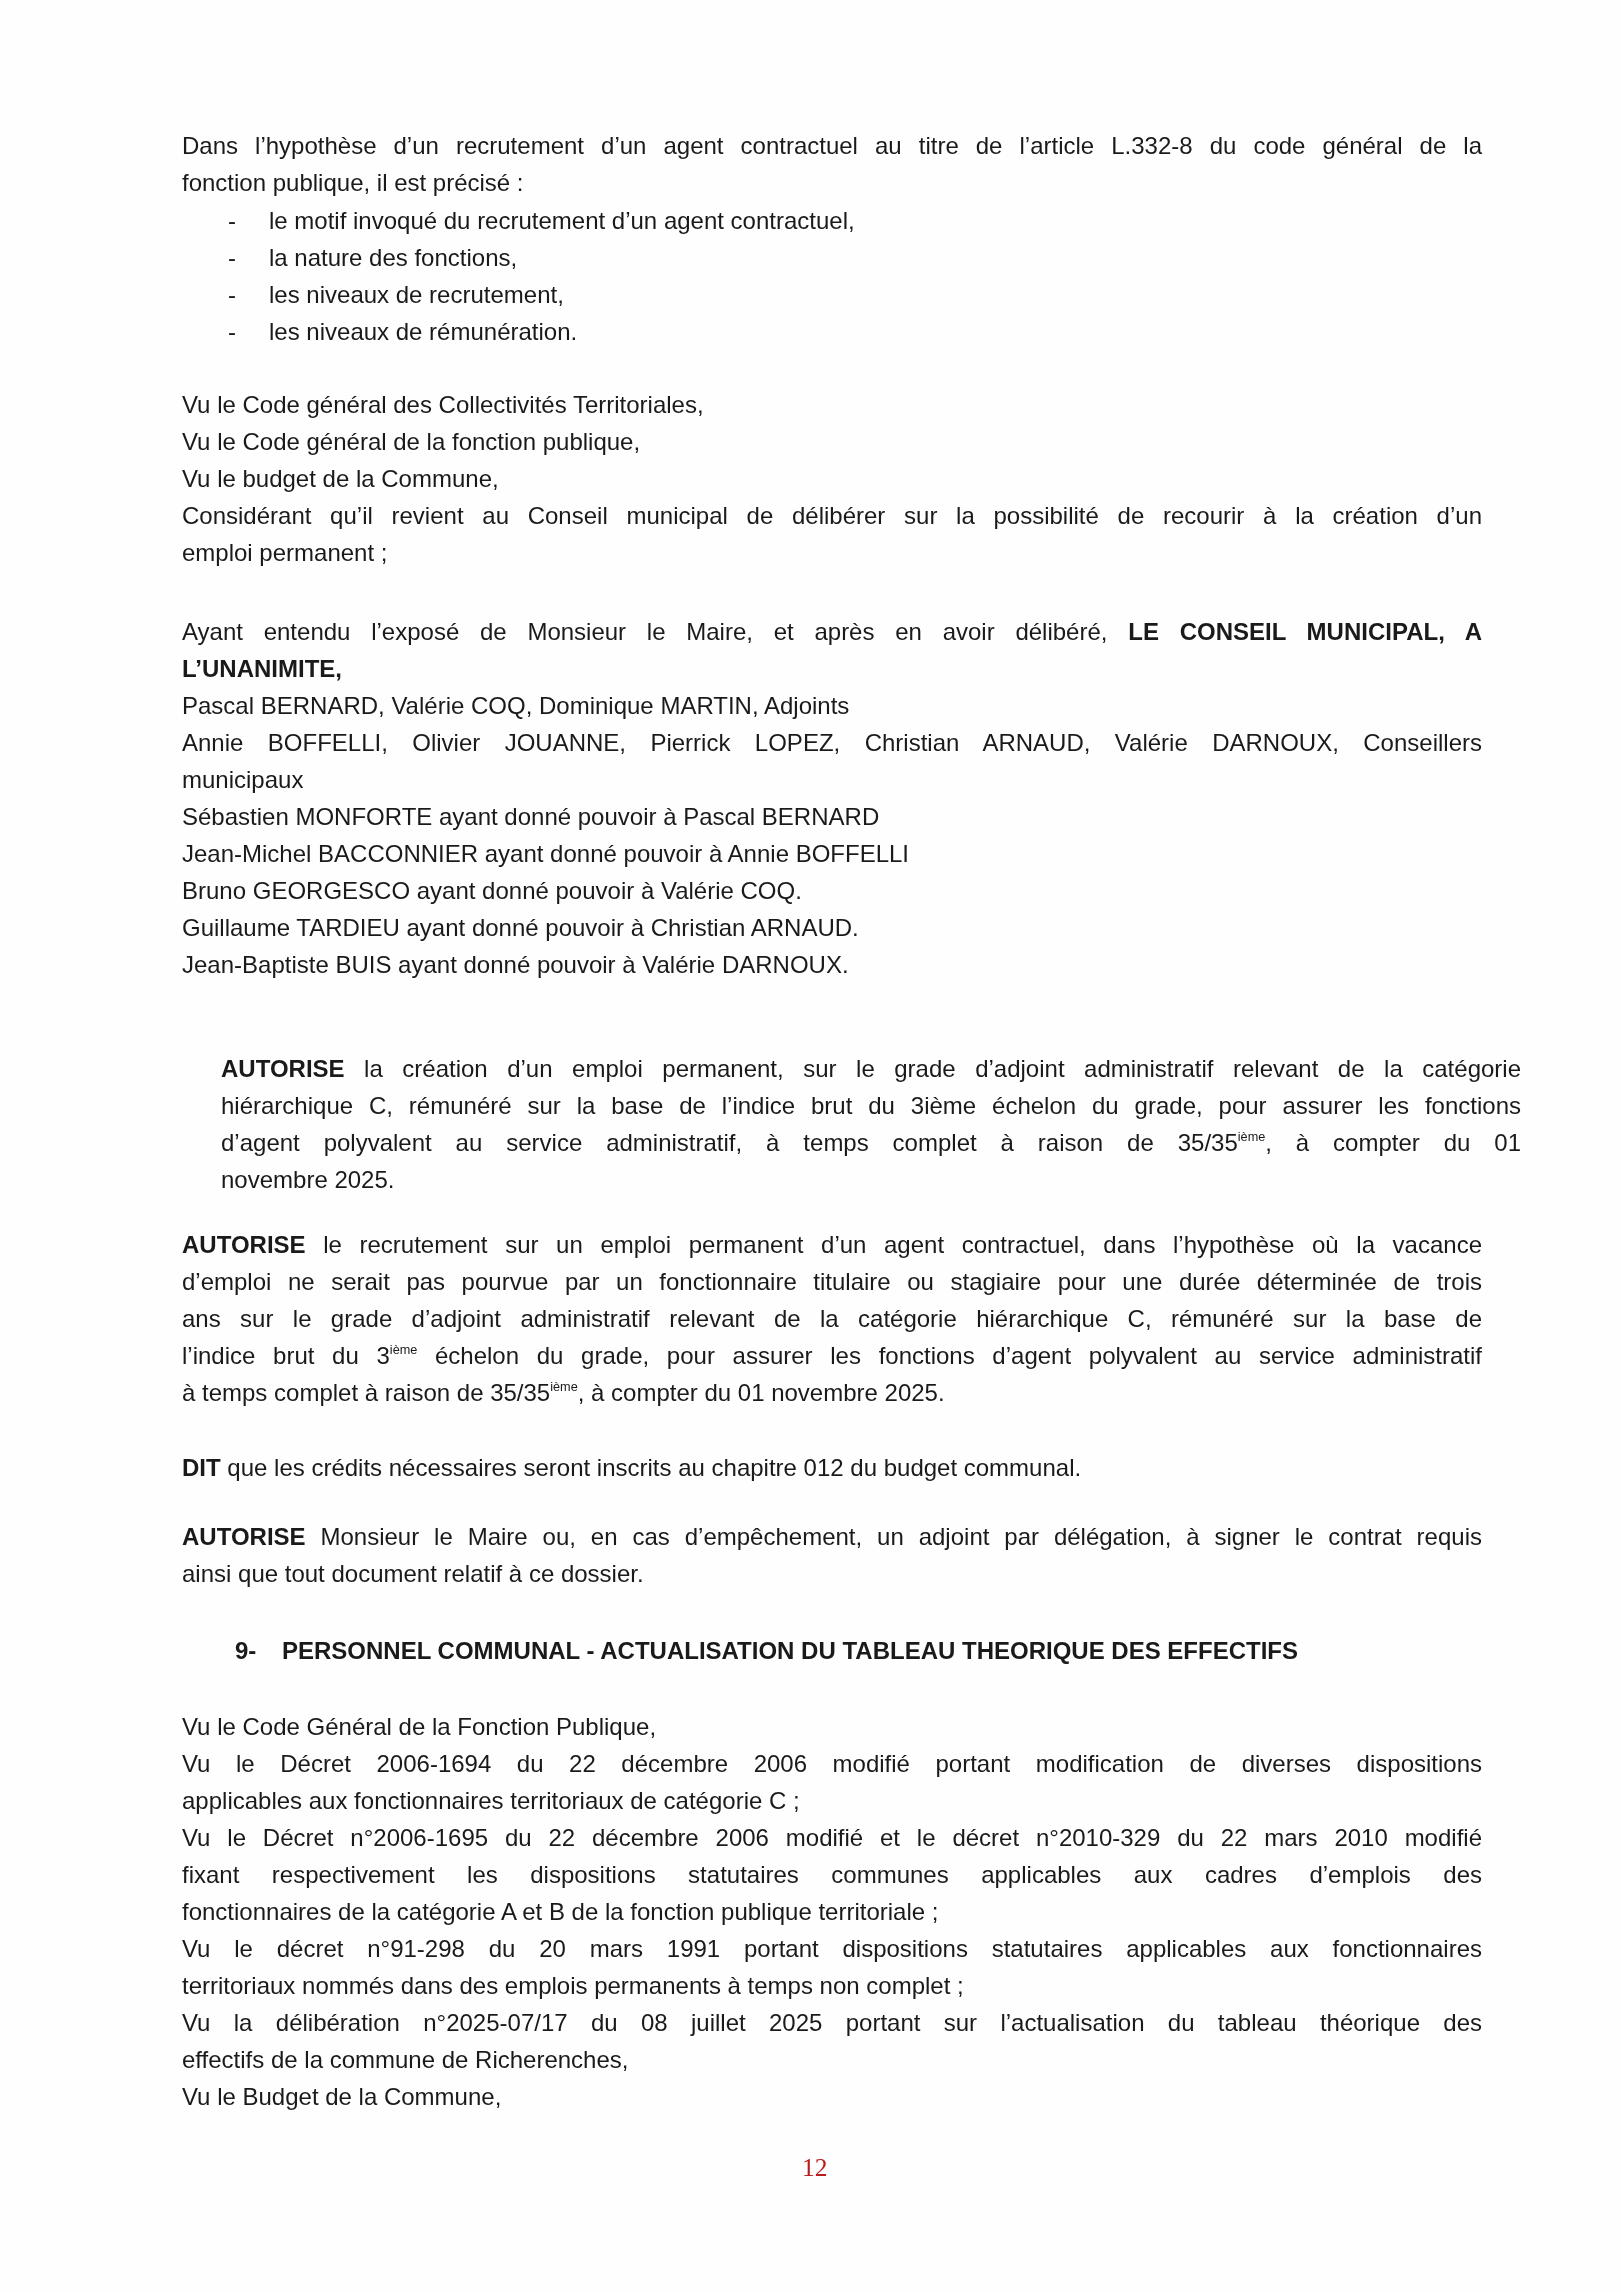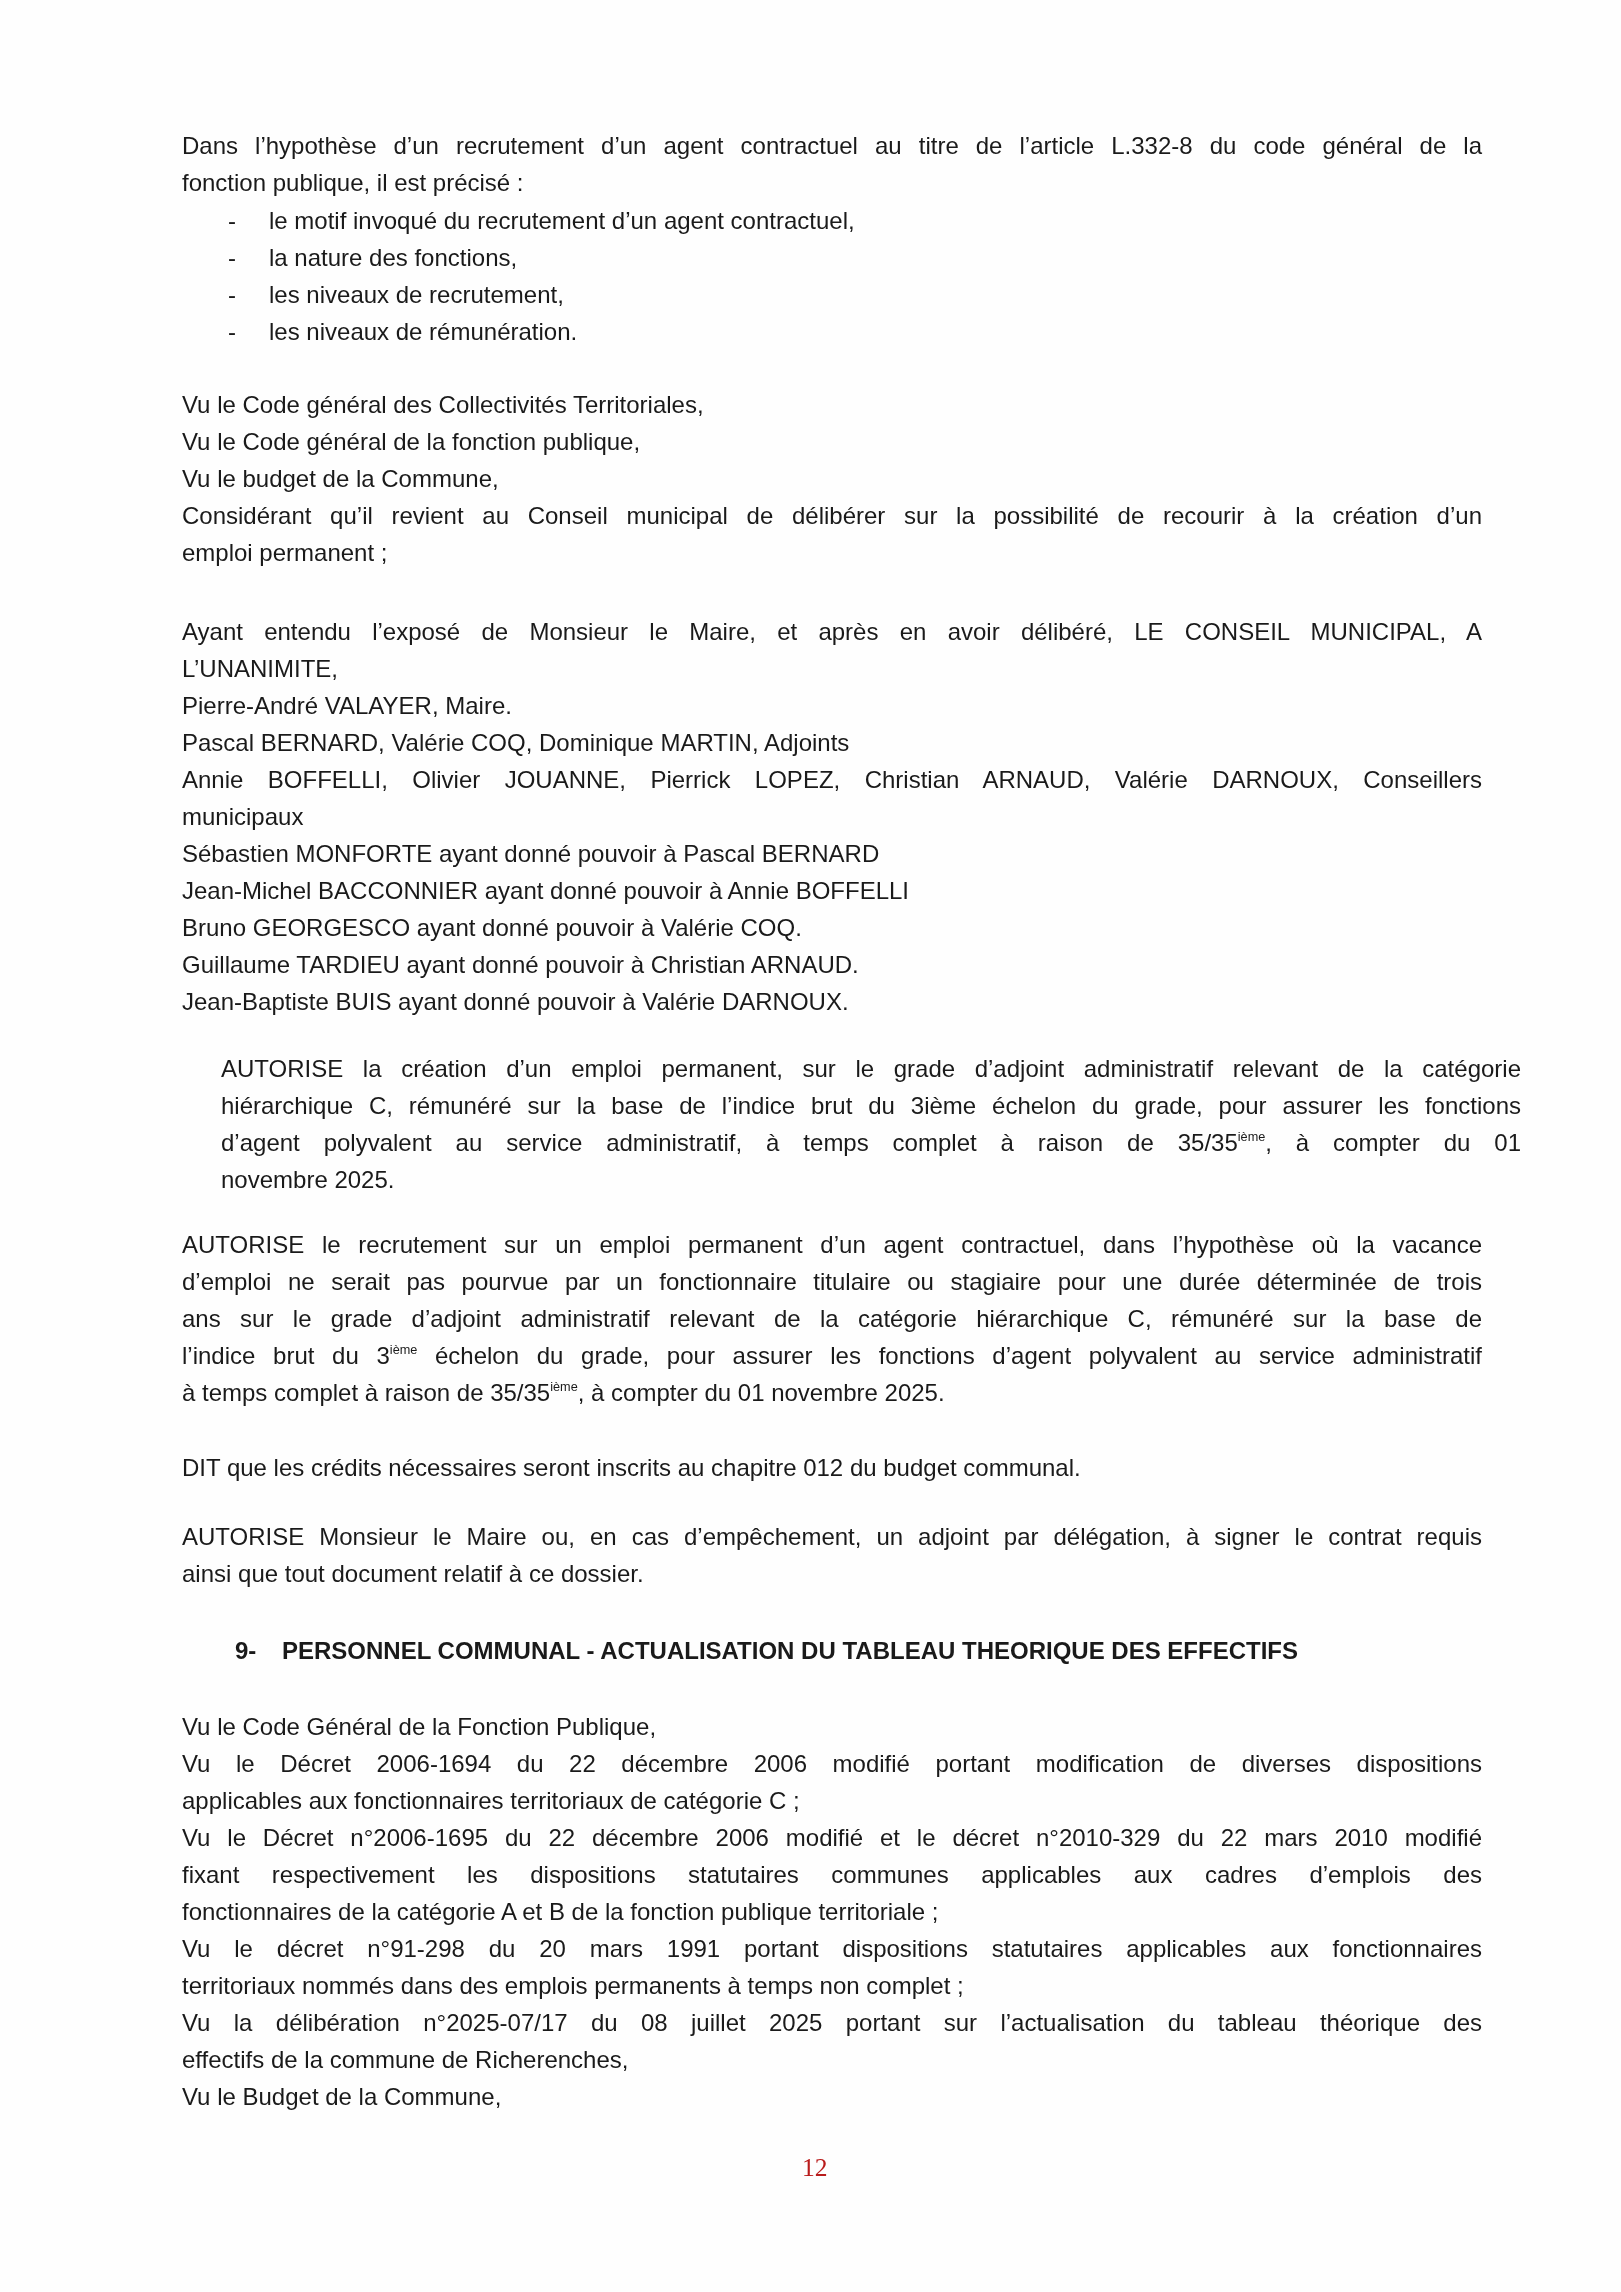--- a/index.html
+++ b/index.html
@@ -9,21 +9,21 @@
     background: #fefefe;
   }
   .col {
     position: absolute; left: 182px; width: 1300px;
     font-family: "Liberation Sans", "DejaVu Sans", sans-serif;
     font-size: 24px; color: #1a1a1a;
   }
   .blk { position: absolute; left: 0; width: 1300px; line-height: 37px; text-align: justify; }
   .blk .ln { display: block; white-space: nowrap; }
   .just { text-align-last: justify; display: block; white-space: normal; }
-  .b { font-weight: normal; }
+  .b { font-weight: bold; }
   sup { font-size: 12.7px; line-height: 0; vertical-align: 9.8px; }
   .list { position: absolute; left: 0; width: 1300px; line-height: 37px; }
   .list .item { position: relative; padding-left: 87px; white-space: nowrap; }
   .list .dash { position: absolute; left: 46px; top: 0; }
   .heading {
     position: absolute; left: 53px; font-weight: bold; font-size: 24px; line-height: 37px; white-space: nowrap;
   }
   .heading .num { display: inline-block; width: 47px; }
   .pagenum {
     position: absolute; left: 802px; top: 2153px;
@@ -51,21 +51,20 @@
       <span class="ln">Vu le Code général des Collectivités Territoriales,</span>
       <span class="ln">Vu le Code général de la fonction publique,</span>
       <span class="ln">Vu le budget de la Commune,</span>
       <span class="ln just">Considérant qu’il revient au Conseil municipal de délibérer sur la possibilité de recourir à la création d’un</span>
       <span class="ln">emploi permanent ;</span>
     </div>
 
     <div class="blk" style="top:613px;">
       <span class="ln just"><span>Ayant entendu l’exposé de Monsieur le Maire, et après en avoir délibéré,</span> <span class="b">LE CONSEIL MUNICIPAL, A</span></span>
       <span class="ln b">L’UNANIMITE,</span>
-      <span class="ln">Pierre-André VALAYER, Maire.</span>
       <span class="ln">Pascal BERNARD, Valérie COQ, Dominique MARTIN, Adjoints</span>
       <span class="ln just">Annie BOFFELLI, Olivier JOUANNE, Pierrick LOPEZ, Christian ARNAUD, Valérie DARNOUX, Conseillers</span>
       <span class="ln">municipaux</span>
       <span class="ln">Sébastien MONFORTE ayant donné pouvoir à Pascal BERNARD</span>
       <span class="ln">Jean-Michel BACCONNIER ayant donné pouvoir à Annie BOFFELLI</span>
       <span class="ln">Bruno GEORGESCO ayant donné pouvoir à Valérie COQ.</span>
       <span class="ln">Guillaume TARDIEU ayant donné pouvoir à Christian ARNAUD.</span>
       <span class="ln">Jean-Baptiste BUIS ayant donné pouvoir à Valérie DARNOUX.</span>
     </div>
 

